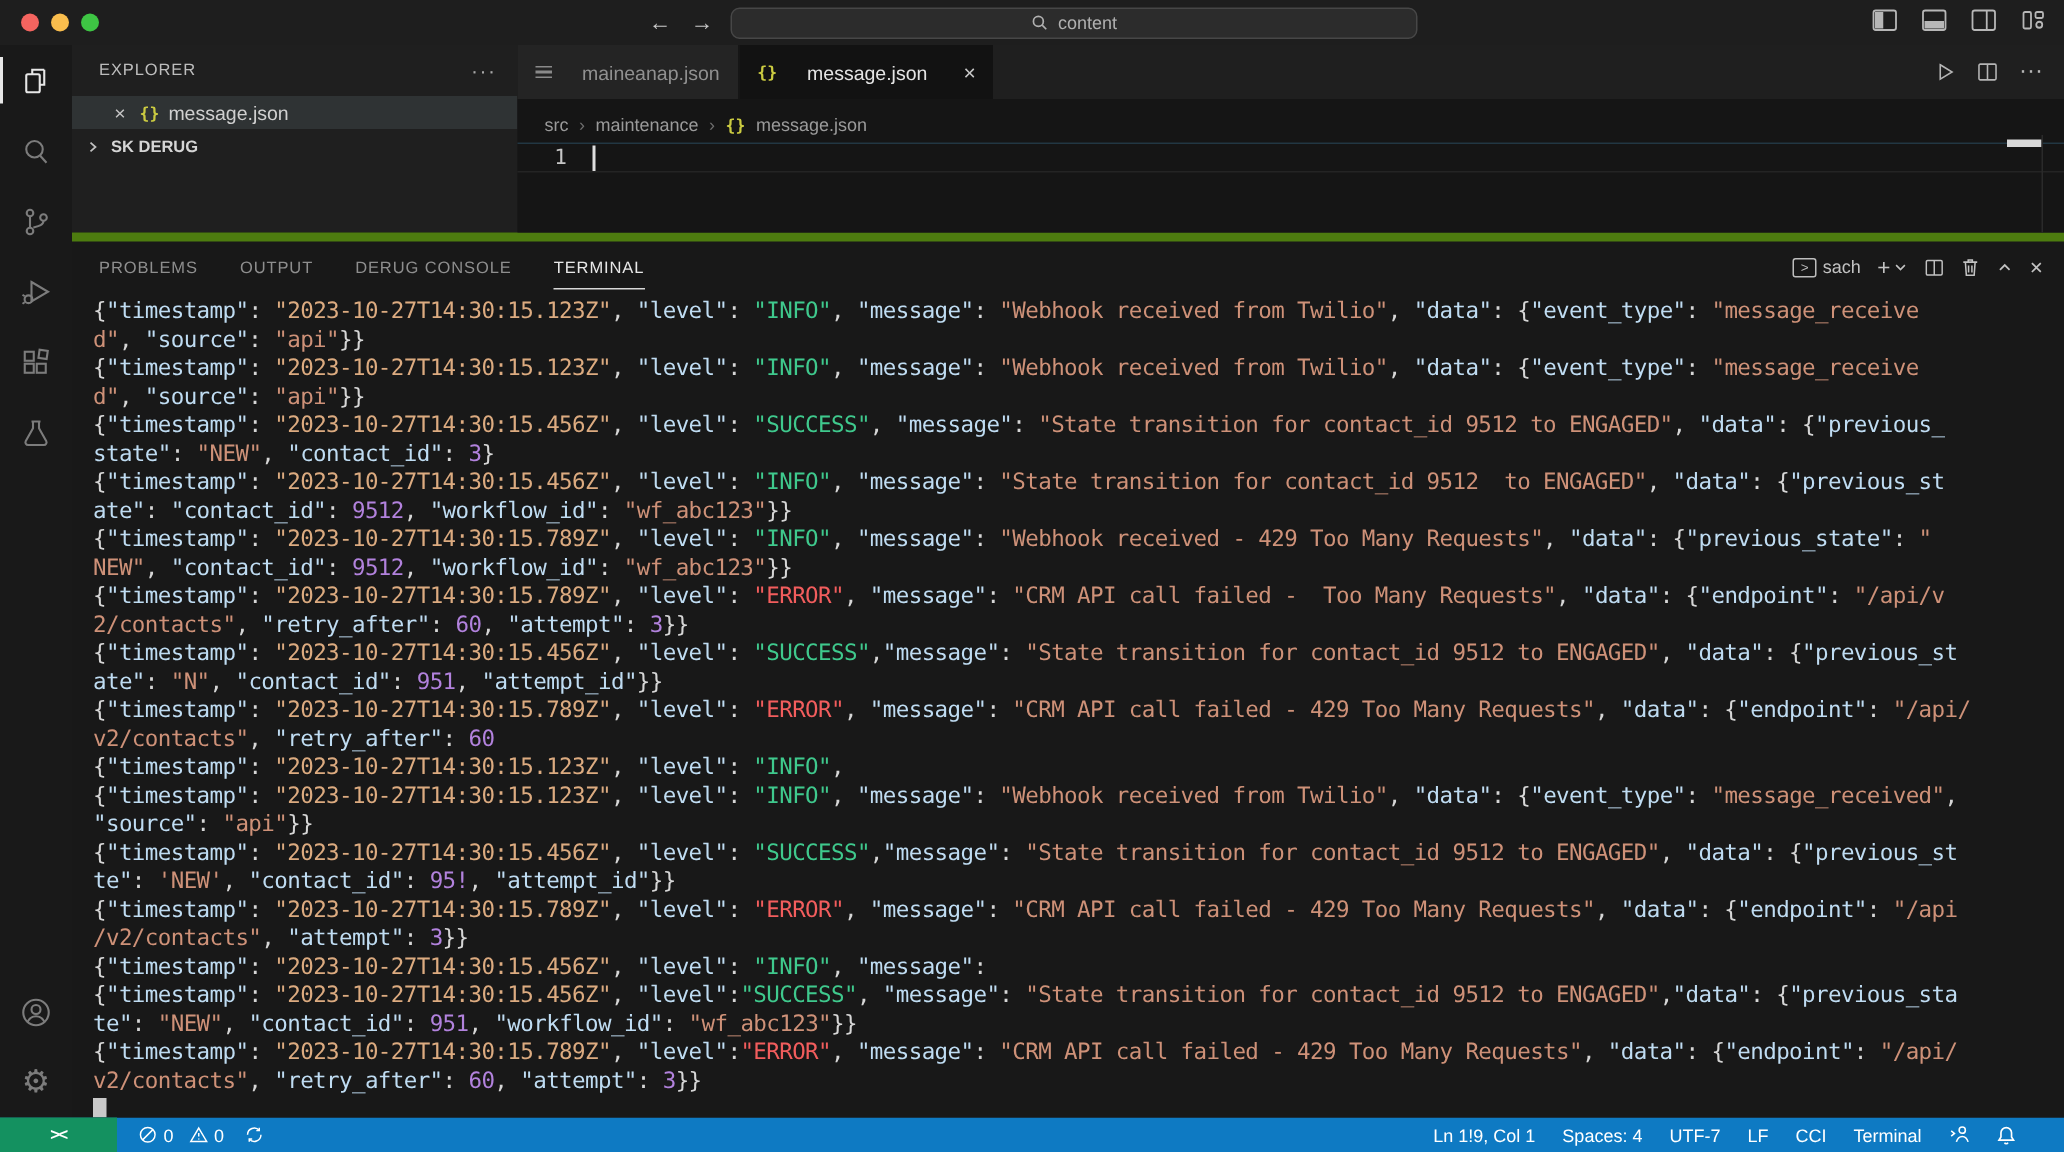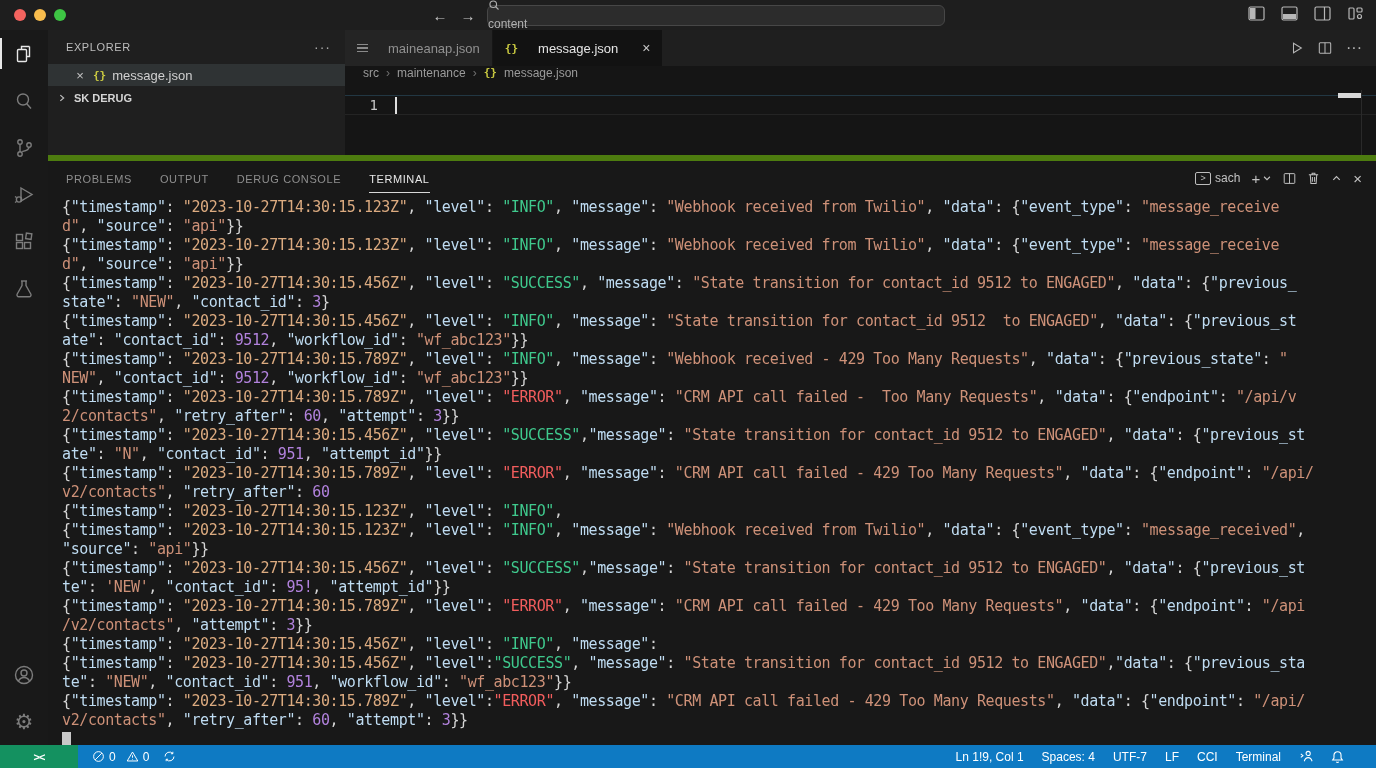--- a/index.html
+++ b/index.html
@@ -8,21 +8,21 @@
              font-family:"Liberation Sans","DejaVu Sans",sans-serif; color:#ccc; }
 
   
   .titlebar { height:30px; background:#1e1e1e; display:flex; align-items:center; position:relative; }
   .traffic { position:absolute; left:14px; top:9px; display:flex; gap:8px; }
   .traffic span { width:12px; height:12px; border-radius:50%; display:block; }
   .tl-red{background:#f4645f;} .tl-yellow{background:#f9bd4d;} .tl-green{background:#3ec544;}
   .title-center { margin:0 auto; display:flex; align-items:center; gap:10px; }
   .nav-arrow { color:#c9c9c9; font-size:15px; width:18px; text-align:center; cursor:default; }
   .search-box { width:458px; height:21px; background:#2c2c2c; border:1px solid #474747; border-radius:6px;
-                display:flex; align-items:flex-start; justify-content:center; gap:6px; color:#b0b0b0; font-size:12px;flex-direction:column; }
+                display:flex; align-items:center; justify-content:center; gap:6px; color:#b0b0b0; font-size:12px; }
   .title-right { position:absolute; right:12px; top:6px; display:flex; gap:16px; align-items:center; color:#b7b7b7; }
   .title-right svg { display:block; }
 
   
   .main { height:715px; display:flex; }
 
   
   .activitybar { width:48px; background:#191919; display:flex; flex-direction:column; align-items:stretch; }
   .ab-item { height:47px; display:flex; align-items:center; justify-content:center; color:#7c7c7c; position:relative; }
   .ab-item.active { color:#e7e7e7; }
@@ -49,21 +49,21 @@
   .editor-group { flex:1; min-width:0; background:#151515; position:relative; display:flex; flex-direction:column; }
   .tabs { height:36px; background:#1f1f1f; display:flex; align-items:stretch; }
   .tab { display:flex; align-items:center; gap:20px; padding:0 12px; font-size:13px; }
   .tab.inactive { background:#242424; color:#909090; border-right:1px solid #161616; }
   .tab.active { background:#121212; color:#e4e4e4; }
   .tab-close { color:#c9c9c9; font-size:14px; margin-left:4px; }
   .list-icon { display:inline-flex; flex-direction:column; gap:2px; }
   .list-icon i { width:11px; height:1.5px; background:#8a8a8a; display:block; }
   .tab-actions { margin-left:auto; display:flex; align-items:center; gap:14px; padding-right:14px; color:#b5b5b5; }
 
-  .breadcrumb { height:24px; display:flex; align-items:flex-start; gap:7px; padding-left:18px; font-size:12px; color:#9a9a9a; }
+  .breadcrumb { height:24px; display:flex; align-items:flex-end; gap:7px; padding-left:18px; font-size:12px; color:#9a9a9a; }
   .bc-sep { color:#6f6f6f; }
 
   .code-area { flex:1; position:relative; font-family:"DejaVu Sans Mono",monospace; }
   .code-area::after { content:""; position:absolute; top:0; bottom:0; right:14px; border-left:1px solid #2a2a2a; }
   .code-line { display:flex; align-items:center; height:20px; margin-top:5px;
                border-top:1px solid #223743; border-bottom:1px solid #242424; }
   .gutter-num { width:50px; text-align:right; padding-right:17px; color:#c6c6c6; font-size:14px; }
   .editor-cursor { width:2px; height:17px; background:#dedede; display:inline-block; }
   .scroll-slider { position:absolute; top:3px; right:15px; width:23px; height:5px; background:#d8d8d8; }
 

